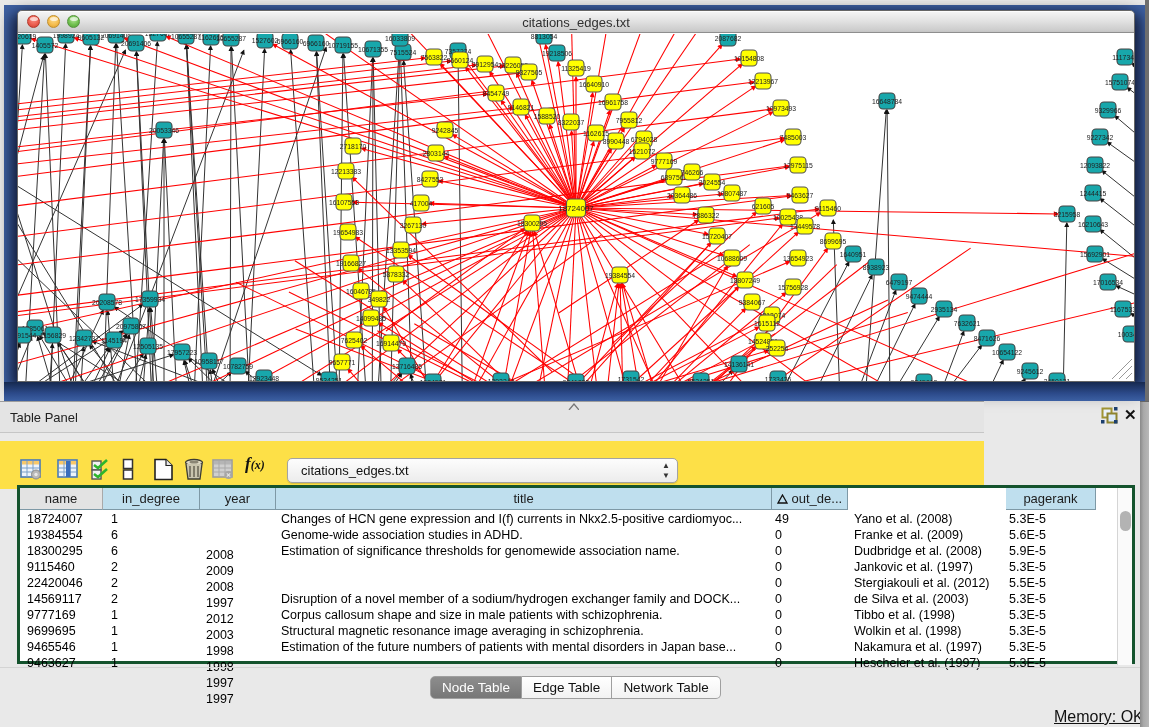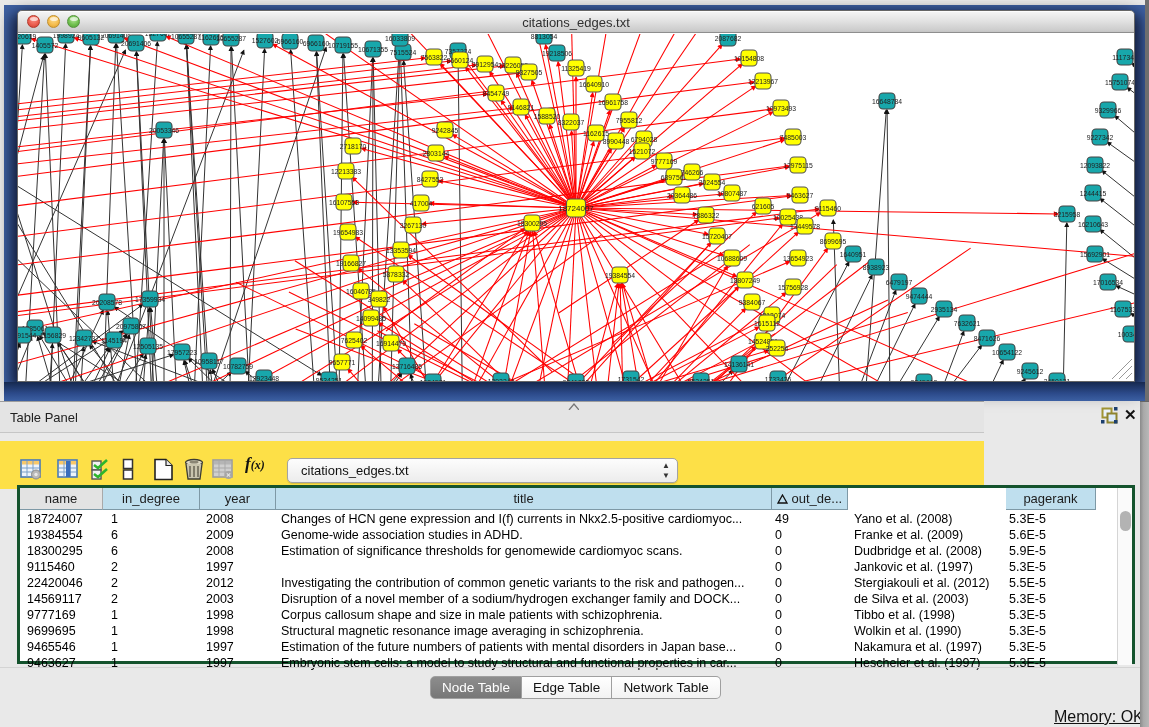--- a/index.html
+++ b/index.html
@@ -43,21 +43,21 @@
 #combo .arr { position:absolute; right:7px; top:2px; font-size:8px; color:#333; line-height:10px; text-align:center; }
 
 
 #tbl { position:absolute; left:17px; top:84px; width:1118px; height:179px; background:#fff; border:3px solid #14532d; }
 #thead { position:absolute; left:0; top:0; width:1101px; height:22px; }
 .th { position:absolute; top:0; height:22px; background:#bfdfee; border-right:1px solid #7e99a6; border-bottom:1px solid #7e99a6;
   font-size:13px; color:#1c1c1c; text-align:center; line-height:21px; }
 #rows { position:absolute; left:0; top:23px; width:1101px; }
 .tr { position:relative; height:16px; font-size:12.5px; color:#000; white-space:nowrap; }
 .tr div { position:absolute; top:0; line-height:16px; }
-.c0 { left:7px; } .c1 { left:91px; } .c2 { left:186px; } .c3 { left:261px; width:495px; overflow:hidden; }
+.c0 { left:7px; } .c1 { left:91px; } .c2 { left:186px;margin-top:36px; } .c3 { left:261px; width:495px; overflow:hidden; }
 .c4 { left:755px; } .c5 { left:834px;text-align:center; } .c6 { left:989px;text-align:right; }
 #vscroll { position:absolute; right:0px; top:0px; width:15px; height:177px; background:#fafafa; border-left:1px solid #d5d5d5; }
 #vthumb { position:absolute; left:2px; top:23px; width:11px; height:20px; background:#b3b3b3; border-radius:6px; }
 
 
 #tabs { position:absolute; left:430px; top:275px; height:23px; font-size:13.5px; }
 .tab { position:relative; float:left; height:23px; line-height:22px; padding:0 11px; background:linear-gradient(#ffffff,#f2f2f2);
   border:1px solid #9f9f9f; border-left:none; color:#111; }
 .tab.first { border-left:1px solid #9f9f9f; border-radius:5px 0 0 5px; }
 .tab.last { border-radius:0 5px 5px 0; }
@@ -993,38 +993,37 @@
             <div class="c2">2009</div>
             <div class="c3">Genome-wide association studies in ADHD.</div>
             <div class="c4">0</div>
             <div class="c5">Franke et al. (2009)</div>
             <div class="c6">5.6E-5</div>
           </div>
 <div class="tr">
             <div class="c0">18300295</div>
             <div class="c1">6</div>
             <div class="c2">2008</div>
-            <div class="c3">Estimation of significance thresholds for genomewide cardiomyoc scans.</div>
+            <div class="c3">Estimation of significance thresholds for genomewide association name.</div>
             <div class="c4">0</div>
             <div class="c5">Dudbridge et al. (2008)</div>
             <div class="c6">5.9E-5</div>
           </div>
 <div class="tr">
             <div class="c0">9115460</div>
             <div class="c1">2</div>
             <div class="c2">1997</div>
             <div class="c4">0</div>
             <div class="c5">Jankovic et al. (1997)</div>
             <div class="c6">5.3E-5</div>
           </div>
 <div class="tr">
             <div class="c0">22420046</div>
             <div class="c1">2</div>
             <div class="c2">2012</div>
-            <div class="c3">Investigating the contribution of common genetic variants to the risk and pathogen...</div>
             <div class="c4">0</div>
             <div class="c5">Stergiakouli et al. (2012)</div>
             <div class="c6">5.5E-5</div>
           </div>
 <div class="tr">
             <div class="c0">14569117</div>
             <div class="c1">2</div>
             <div class="c2">2003</div>
             <div class="c3">Disruption of a novel member of a sodium/hydrogen exchanger family and DOCK...</div>
             <div class="c4">0</div>
@@ -1039,37 +1038,36 @@
             <div class="c4">0</div>
             <div class="c5">Tibbo et al. (1998)</div>
             <div class="c6">5.3E-5</div>
           </div>
 <div class="tr">
             <div class="c0">9699695</div>
             <div class="c1">1</div>
             <div class="c2">1998</div>
             <div class="c3">Structural magnetic resonance image averaging in schizophrenia.</div>
             <div class="c4">0</div>
-            <div class="c5">Wolkin et al. (1990)</div>
+            <div class="c5">Wolkin et al. (1998)</div>
             <div class="c6">5.3E-5</div>
           </div>
 <div class="tr">
             <div class="c0">9465546</div>
             <div class="c1">1</div>
             <div class="c2">1997</div>
             <div class="c3">Estimation of the future numbers of patients with mental disorders in Japan base...</div>
             <div class="c4">0</div>
             <div class="c5">Nakamura et al. (1997)</div>
             <div class="c6">5.3E-5</div>
           </div>
 <div class="tr">
             <div class="c0">9463627</div>
             <div class="c1">1</div>
             <div class="c2">1997</div>
-            <div class="c3">Embryonic stem cells: a model to study structural and functional properties in car...</div>
             <div class="c4">0</div>
             <div class="c5">Hescheler et al. (1997)</div>
             <div class="c6">5.3E-5</div>
           </div>
 </div>
       <div id="vscroll">
           <div id="vthumb"></div>
         </div>
     </div>
     <div style="position:absolute;left:0;top:266px;width:1140px;height:1px;background:#d4d4d4"></div>

